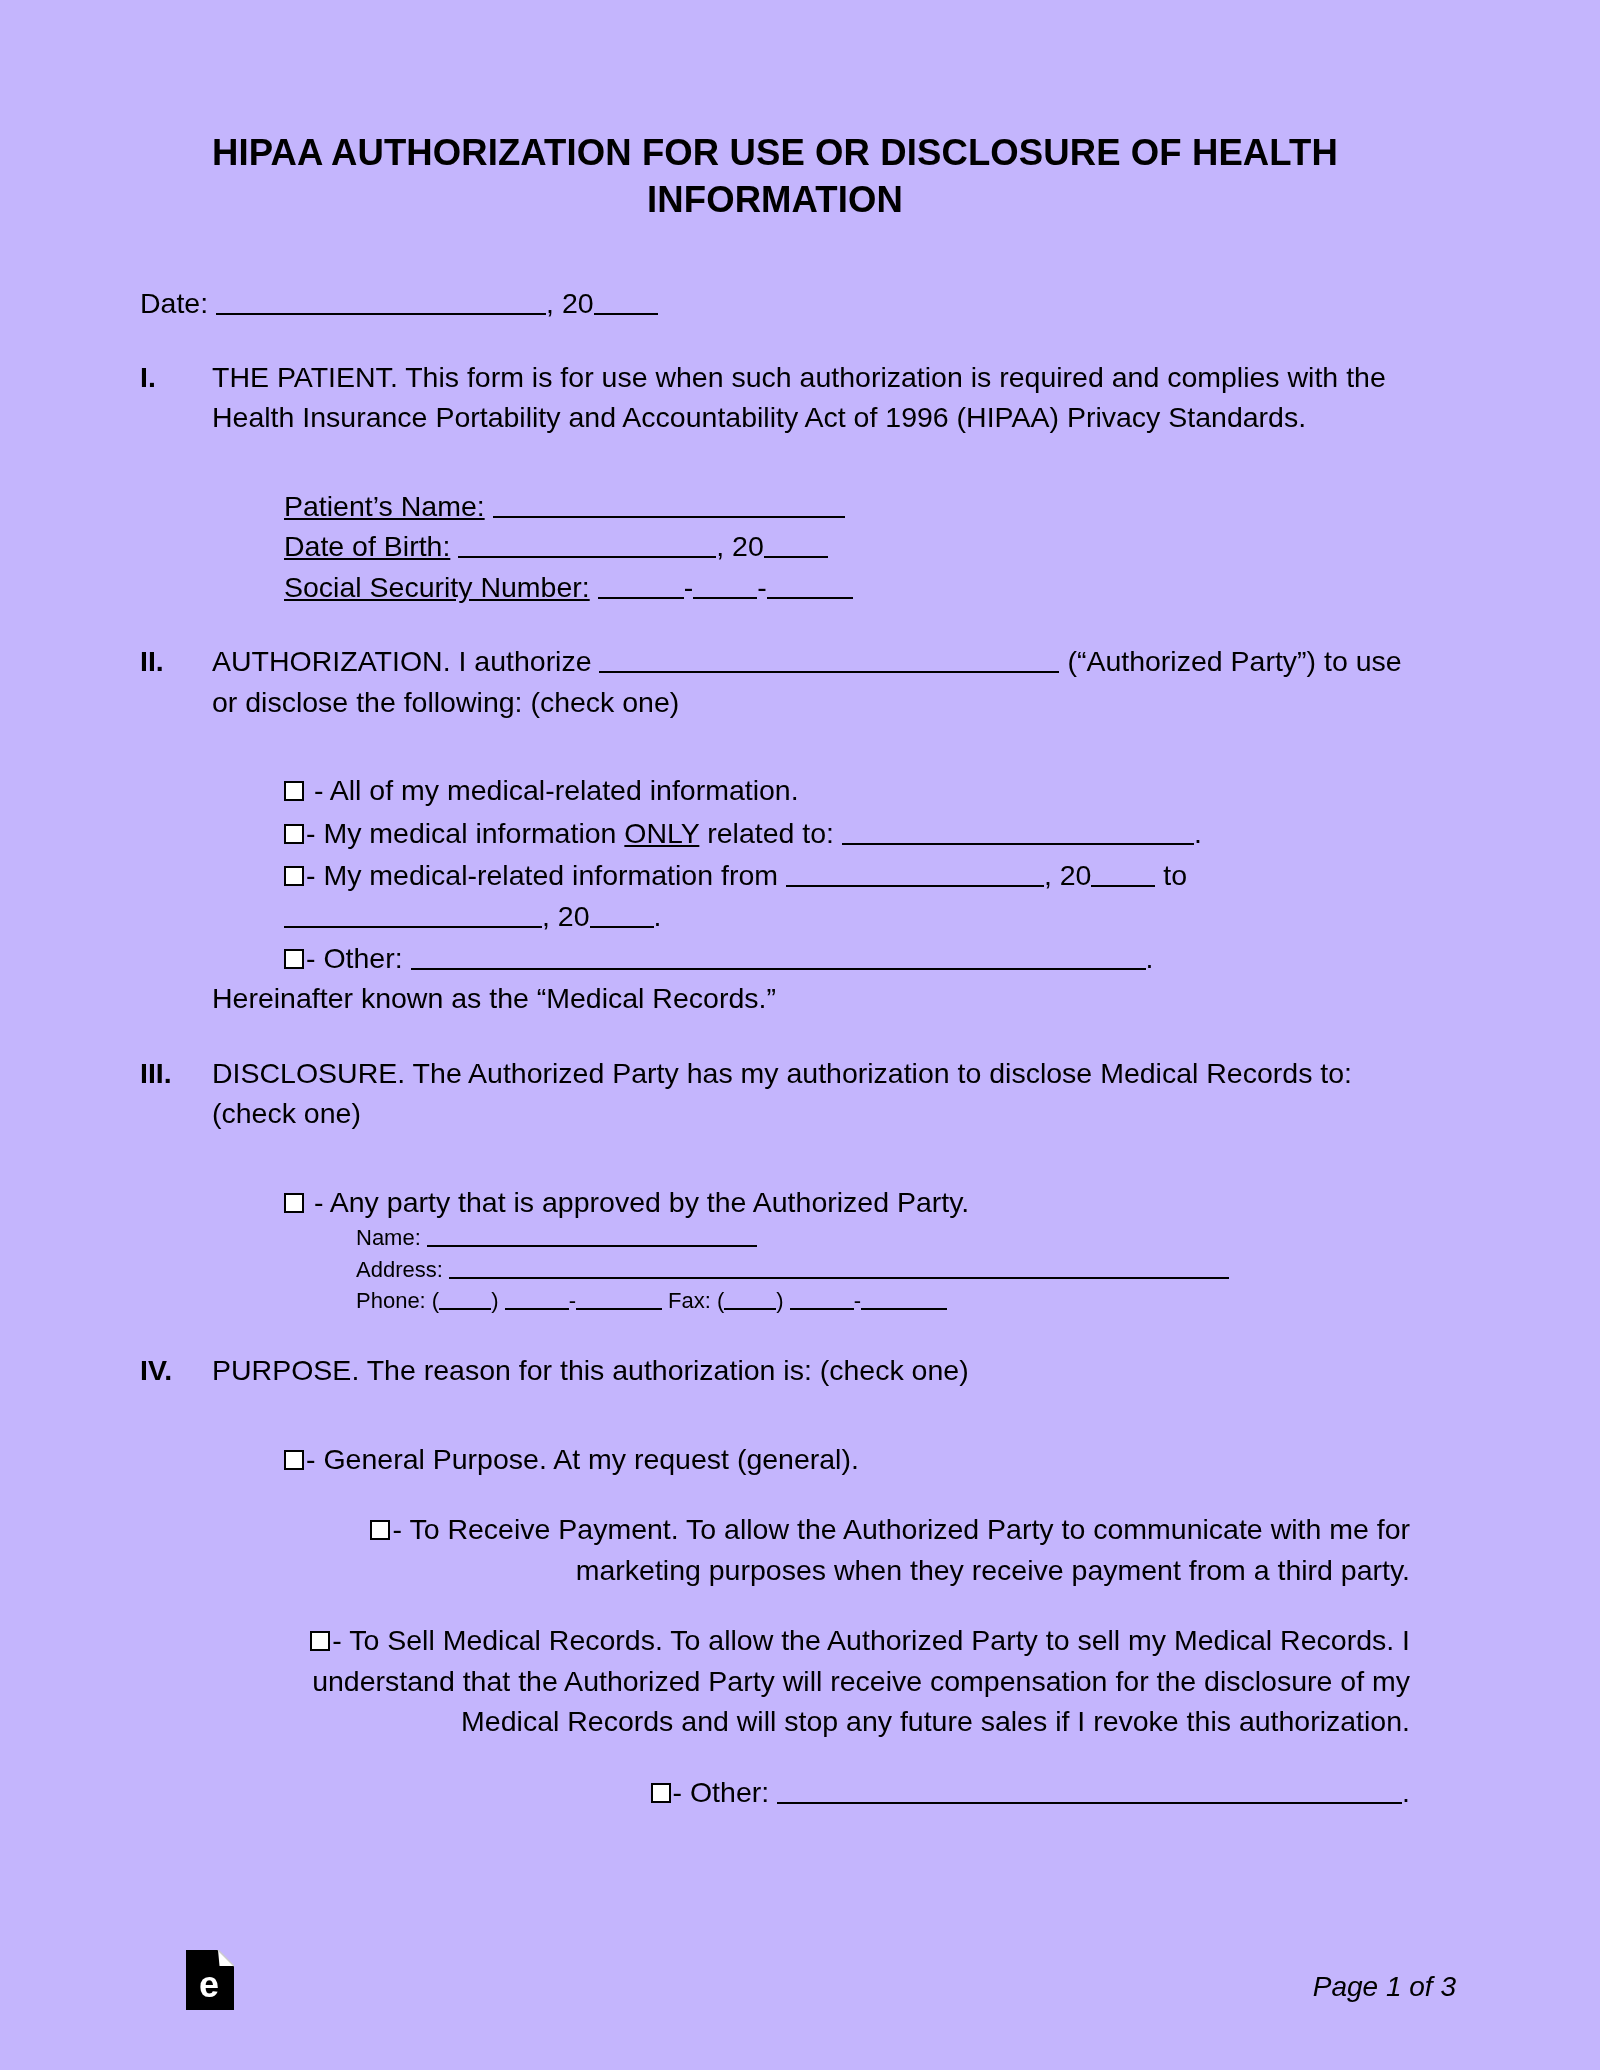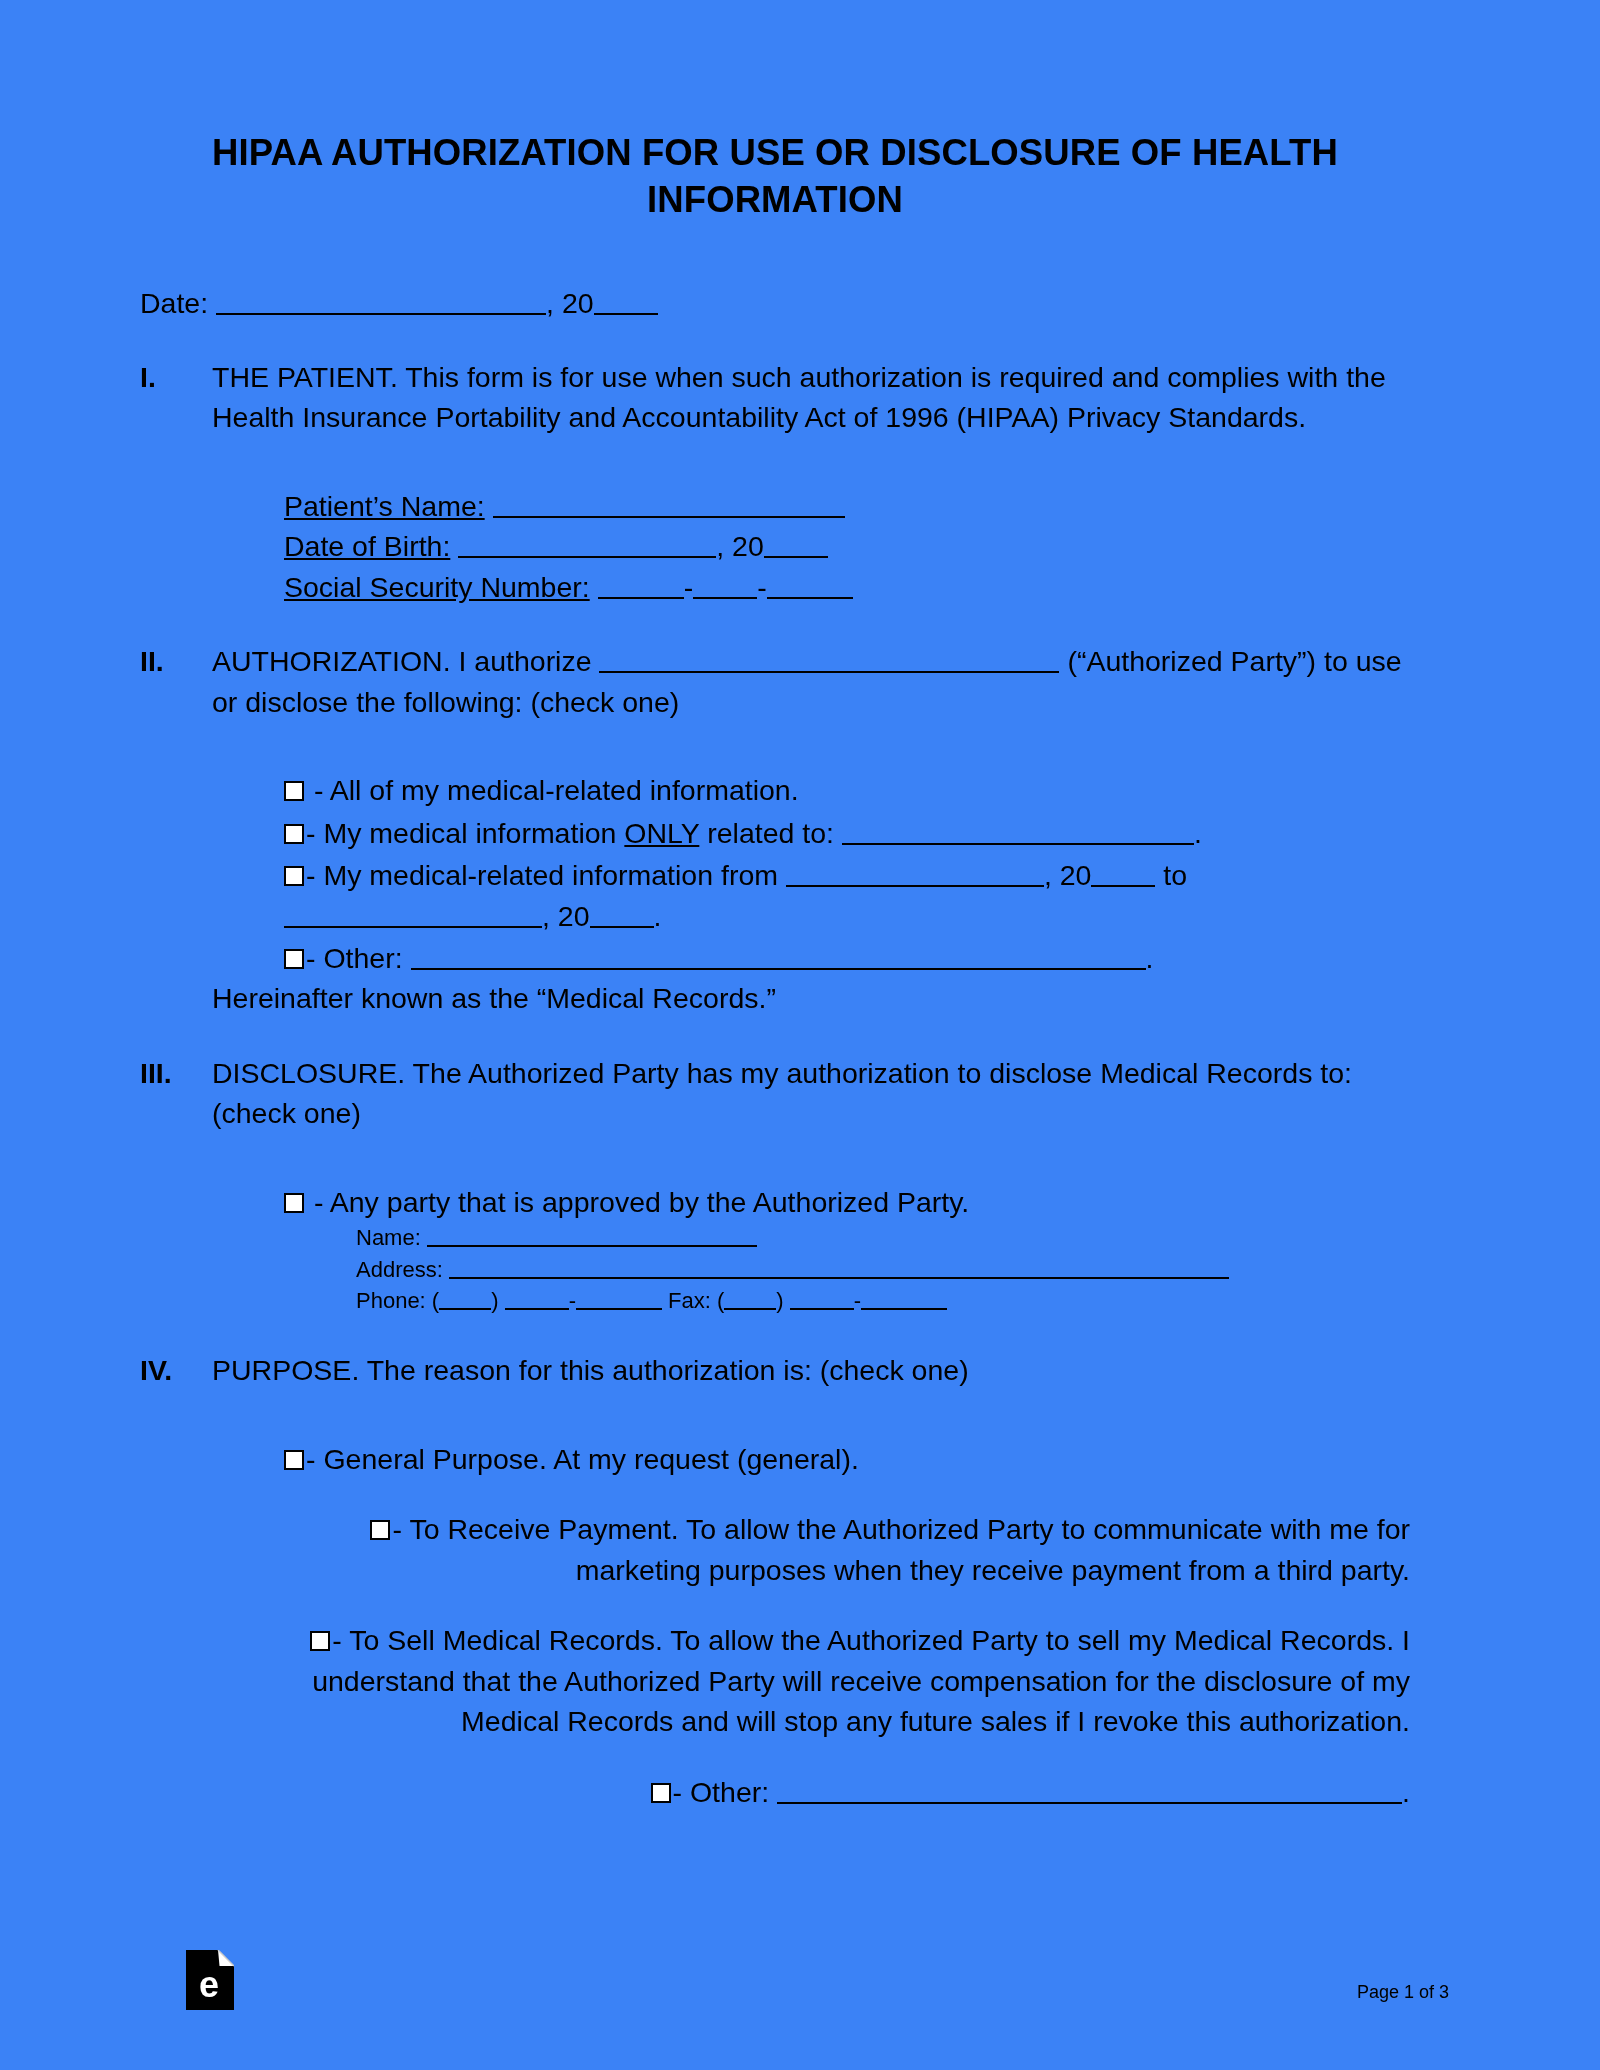--- a/index.html
+++ b/index.html
@@ -9,21 +9,21 @@
     background: #ffffff;
   }
   body {
     font-family: "Liberation Sans", sans-serif;
     color: #000000;
   }
   .page {
     position: relative;
     width: 1600px;
     height: 2070px;
-    background: #3b82f6;
+    background: #c4b5fd;
     box-sizing: border-box;
     padding: 0;
     overflow: hidden;
   }
   .content {
     position: absolute;
     left: 140px;
     top: 130px;
     width: 1270px;
   }
@@ -132,24 +132,25 @@
   }
   .logo {
     position: absolute;
     left: 46px;
     bottom: 2px;
     width: 48px;
     height: 60px;
   }
   .page-num {
     position: absolute;
-    right: 11px;
+    right: 4px;
     bottom: 8px;
-    font-size: 18px;
+    font-size: 28px;
     line-height: 1.2;
+    font-style: italic;
   }
 </style>
 </head>
 <body>
 
 <div class="page">
 
   <div class="content">
 
     <h1 class="doc-title">HIPAA AUTHORIZATION FOR USE OR DISCLOSURE OF HEALTH INFORMATION</h1>

